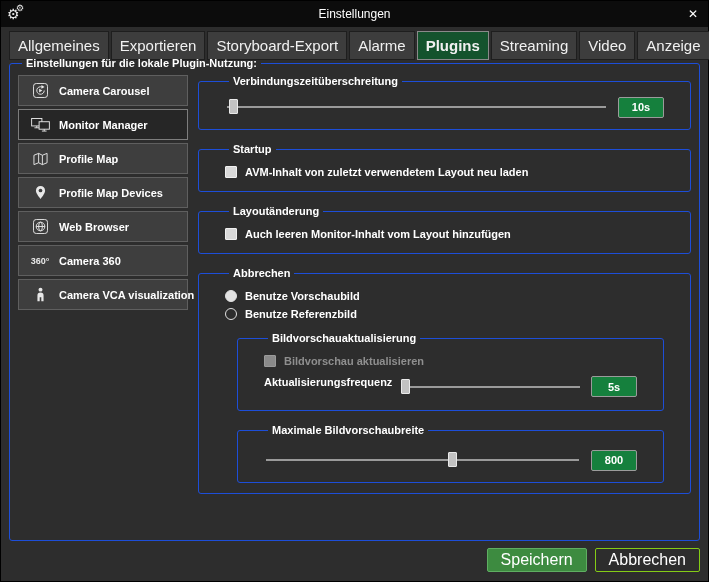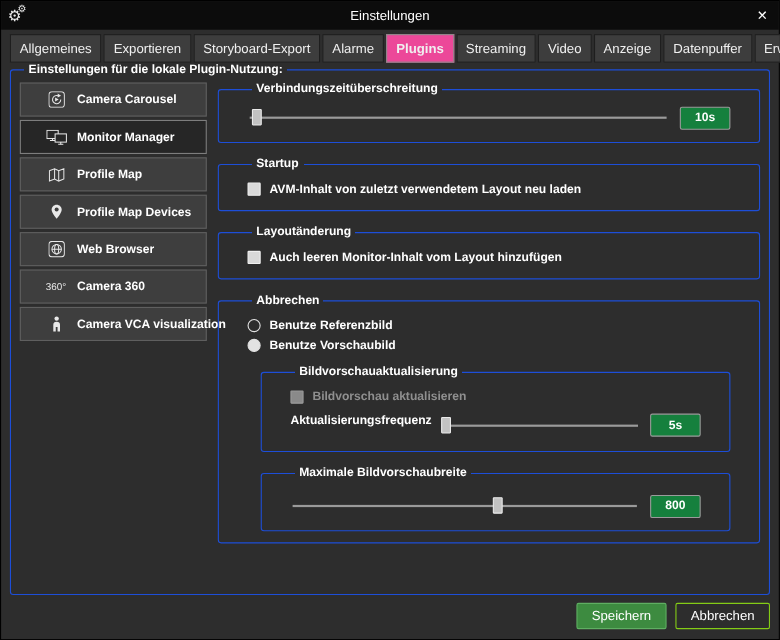--- a/index.html
+++ b/index.html
@@ -17,36 +17,36 @@
   .titlebar { position:absolute; top:0; left:0; right:0; height:26px; background:#0c0c0c;
               display:flex; align-items:center; }
   .gears { margin-left:6px; font-size:14px; color:#e8e8e8; line-height:1; position:relative; }
   .gear-small { font-size:9px; position:absolute; left:9px; top:-3px; }
   .titlebar .title { position:absolute; left:0; right:0; text-align:center; font-size:12px; color:#ffffff; }
   .close { margin-left:auto; margin-right:10px; font-size:12px; color:#ffffff; cursor:pointer; z-index:2; }
 
   
   .tabbar { position:absolute; top:30px; left:8px; right:8px; display:flex; gap:2px; }
   .tab { padding:5px 8px 5px; background:#3d3d3d; border:1px solid #1e1e1e; color:#f0f0f0;
-         font-size:12px; white-space:nowrap; cursor:pointer; }
-  .tab.active { background:#ec4899; border-color:#8a8a8a; font-weight:bold; }
+         font-size:15px; white-space:nowrap; cursor:pointer; }
+  .tab.active { background:#14532d; border-color:#8a8a8a; font-weight:bold; }
 
   
   fieldset { border:1px solid #1d4ed8; border-radius:3px; min-width:0; }
   legend { font-weight:bold; font-size:11px; padding:0 4px; margin-left:4px; color:#ffffff; }
   .outer { position:absolute; top:56px; left:8px; right:8px; height:484px; padding:6px 8px 8px; }
   .content { display:flex; height:100%; }
 
   
   .sidebar { width:170px; flex:0 0 170px; }
   .sitem { height:31px; margin-bottom:3px; background:#3e3e3e; border:1px solid #5f5f5f;
-           display:flex; align-items:center; gap:7px; padding-left:20px; cursor:pointer; }
+           display:flex; align-items:center; gap:7px; padding-left:9px; cursor:pointer; }
   .sitem.selected { background:#262626; border-color:#7d7d7d; }
   .sicon { width:24px; display:flex; justify-content:center; align-items:center; flex:0 0 24px; }
-  .icon360 { font-size:9px; font-weight:normal; color:#e8e8e8; }
+  .icon360 { font-size:9px; font-weight:bold; color:#e8e8e8; }
   .slabel { font-weight:bold; font-size:11px; color:#ffffff; white-space:nowrap; }
 
   
   .main { flex:1; margin-left:10px; }
   .fs { padding:8px 26px 10px; margin-bottom:13px; }
   .row { display:flex; align-items:center; gap:10px; height:24px; }
 
   
   .slider { flex:1; position:relative; height:22px; cursor:pointer; }
   .slider .track { position:absolute; left:2px; right:2px; top:10px; height:2px; background:#9a9a9a; }
@@ -67,21 +67,21 @@
   .radio { width:12px; height:12px; flex:0 0 12px; border-radius:50%; border:1px solid #e0e0e0;
            background:transparent; cursor:pointer; }
   .radio.on { background:#e2e2e2; }
 
   .sub-fs { margin-top:9px; margin-left:12px; }
   .freqrow { display:flex; gap:9px; margin-top:6px; height:24px; }
   .freqlabel { font-weight:bold; white-space:nowrap; color:#ffffff; }
 
   
   .footer { position:absolute; right:8px; bottom:9px; display:flex; gap:8px; }
-  .btn { height:24px; padding:0 13px; font-size:12px; font-family:inherit; color:#ffffff;
+  .btn { height:24px; padding:0 13px; font-size:16px; font-family:inherit; color:#ffffff;
          cursor:pointer; border-radius:2px; }
   .btn.save { background:#3d8b40; border:1px solid #5fae62; }
   .btn.cancel { background:#2d2d2d; border:1px solid #84cc16; }
 </style>
 </head>
 <body>
 
 <div class="dialog">
 
   <div class="titlebar">
@@ -203,26 +203,26 @@
           <div class="chkrow">
             <span class="chk"></span>
             <span class="chklabel">Auch leeren Monitor-Inhalt vom Layout hinzufügen</span>
           </div>
         </fieldset>
 
         <fieldset class="fs">
           <legend>Abbrechen</legend>
 
           <div class="chkrow">
+            <span class="radio on"></span>
+            <span class="chklabel">Benutze Vorschaubild</span>
+          </div>
+          <div class="chkrow">
             <span class="radio"></span>
             <span class="chklabel">Benutze Referenzbild</span>
-          </div>
-          <div class="chkrow">
-            <span class="radio on"></span>
-            <span class="chklabel">Benutze Vorschaubild</span>
           </div>
 
           <fieldset class="fs sub-fs">
             <legend>Bildvorschauaktualisierung</legend>
             <div class="chkrow">
               <span class="chk disabled"></span>
               <span class="chklabel disabled">Bildvorschau aktualisieren</span>
             </div>
             <div class="freqrow">
               <span class="freqlabel">Aktualisierungsfrequenz</span>

